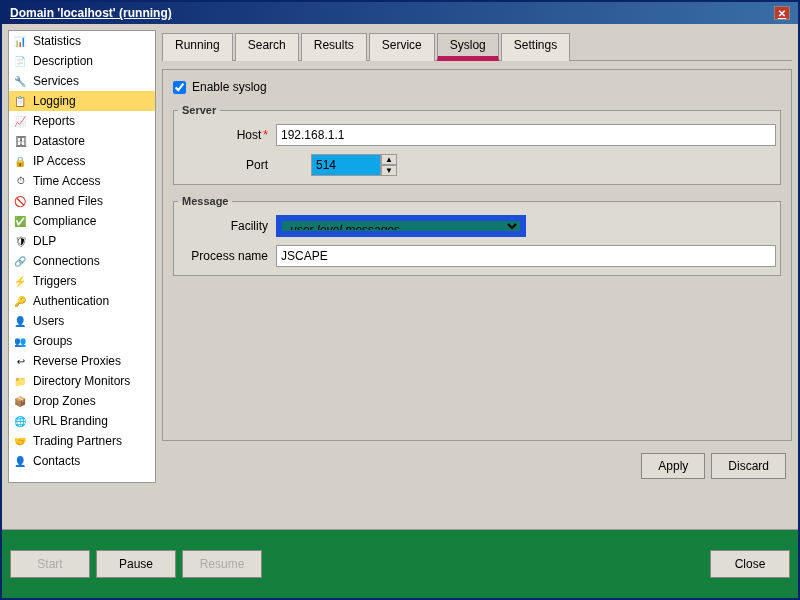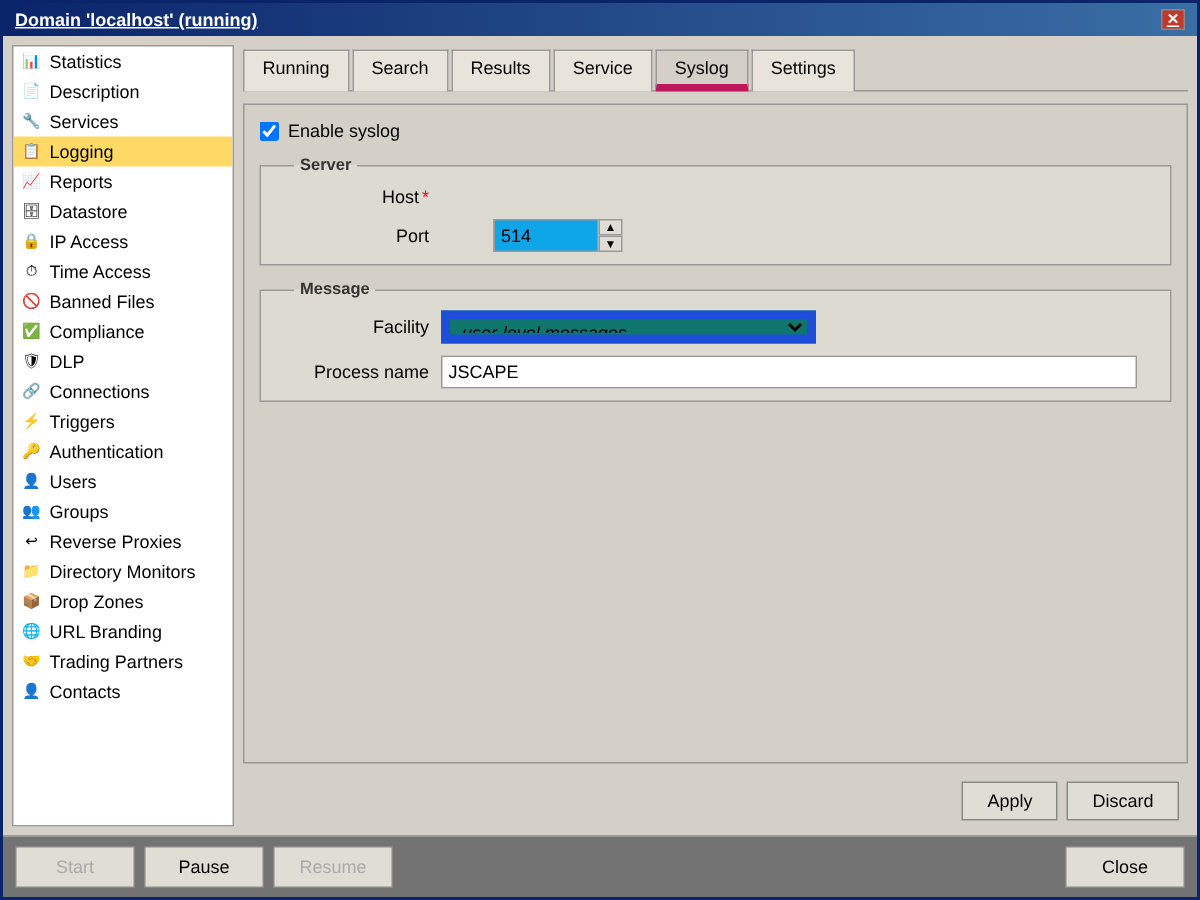--- a/index.html
+++ b/index.html
@@ -114,21 +114,21 @@
 
     .enable-syslog-row {
       display: flex;
       align-items: center;
       gap: 6px;
     }
 
     
     .fieldset-group {
       border: 1px solid #999;
-      padding: 8px 22px;
+      padding: 8px 4px;
       background: #dddad2;
     }
     .fieldset-legend {
       font-size: 11px;
       font-weight: bold;
       padding: 0 4px;
       color: #333;
     }
 
     .form-row {
@@ -202,24 +202,25 @@
       justify-content: flex-end;
       gap: 6px;
       padding: 4px 6px;
       background: #d4d0c8;
     }
 
     
     .footer {
       display: flex;
       align-items: center;
-      padding: 6px 8px;
+      padding: 20px 8px;
       gap: 6px;
-      background: #737373;
+      background: #15803d;
       border-top: 1px solid #999;
+      margin-top: 40px;
     }
     .footer-btn {
       width: 80px;
       height: 28px;
       background: #e0ddd5;
       border: 1px solid #888;
       cursor: pointer;
       font-size: 12px;
     }
     .footer-btn:disabled { color: #aaa; cursor: default; }
@@ -353,20 +354,21 @@
 
         <div class="enable-syslog-row">
           <input type="checkbox" checked="" style="">
           <label>Enable syslog</label>
         </div>
 
         <fieldset class="fieldset-group">
           <legend class="fieldset-legend">Server</legend>
           <div class="form-row">
             <span class="form-label required">Host</span>
+            <input type="text" class="form-input" value="192.168.1.1" style="">
           </div>
           <div class="form-row">
             <span class="form-label">Port</span>
             <div class="port-wrapper">
               <input type="text" class="port-input" value="514" style="">
               <div class="port-spinners">
                 <div class="port-spinner">▲</div>
                 <div class="port-spinner">▼</div>
               </div>
             </div>

